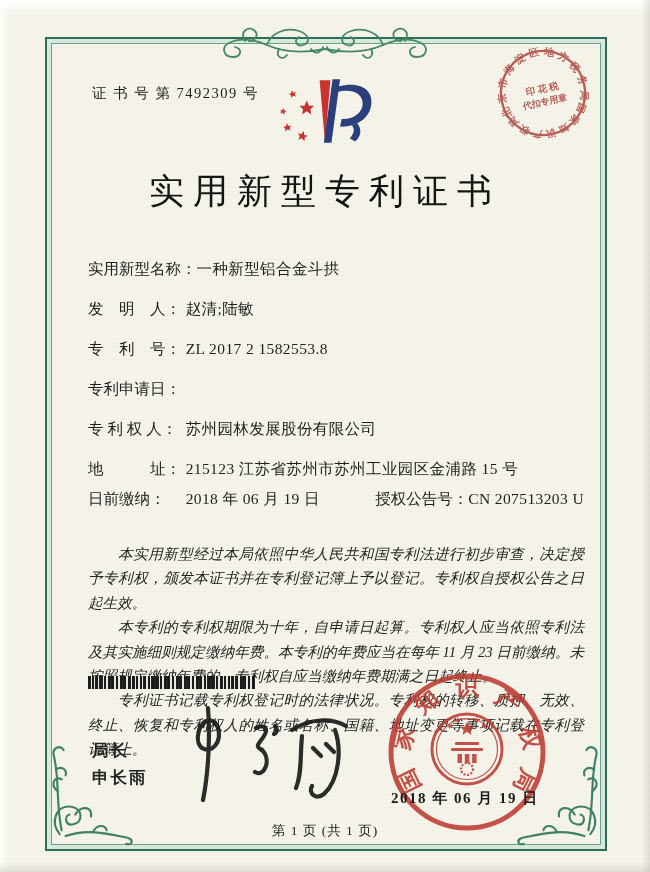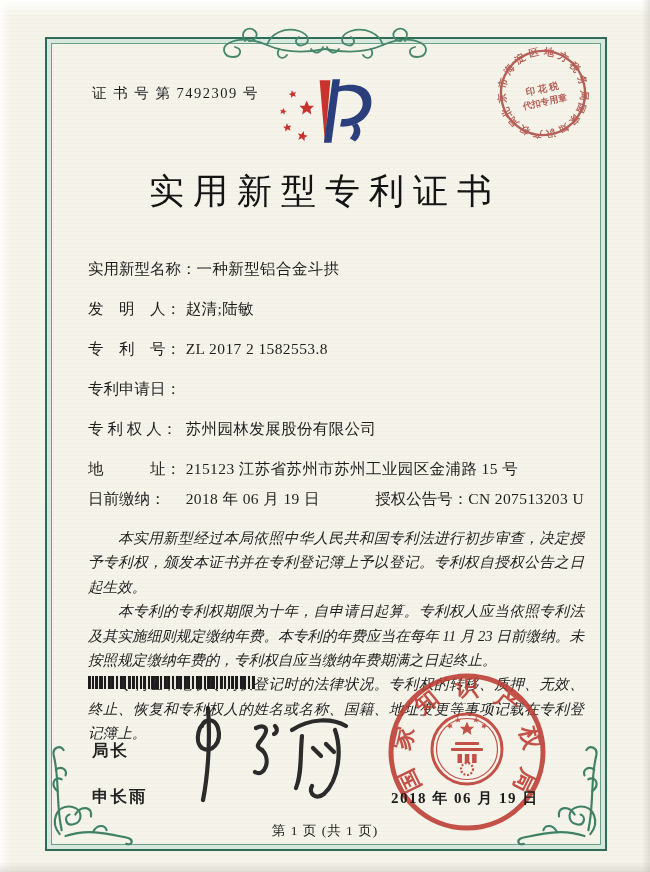--- a/index.html
+++ b/index.html
@@ -35,34 +35,34 @@
   .title{position:absolute;left:0;right:0;top:168px;text-align:center;
     font-size:35px;font-weight:400;letter-spacing:9px;color:#141414;}
 
   .content{position:absolute;left:88px;right:66px;top:248px;font-size:15.5px;}
   .field-row{height:40px;display:flex;align-items:center;line-height:21px;}
   .field-label{display:inline-block;min-width:6.3em;white-space:pre;}
   .field-value{letter-spacing:.4px;}
   .grant-row{height:24px;display:flex;align-items:flex-start;line-height:21px;}
   .grant-right{margin-left:auto;}
 
-  .paras{margin-top:14px;font-style:italic;font-size:14.6px;line-height:24.4px;
+  .paras{margin-top:30px;font-style:italic;font-size:14.6px;line-height:24.4px;
     text-align:justify;color:#232323;}
   .paras p{margin:0;text-indent:2.05em;}
 
   .barcode{position:absolute;left:88px;top:676px;width:167px;height:13px;
     background:
       repeating-linear-gradient(90deg,#1b1b1b 0 2px, rgba(0,0,0,0) 2px 4px),
       repeating-linear-gradient(90deg,#222 0 1px, rgba(0,0,0,0) 1px 7px),
       repeating-linear-gradient(90deg,rgba(25,25,25,.95) 0 3px, #e9e7dd 3px 11px);}
 
   .officer{position:absolute;left:92px;top:740px;
     font-family:"Liberation Sans","DejaVu Sans",sans-serif;font-weight:700;
     font-size:16.5px;letter-spacing:2px;color:#242424;}
-  .officer .name{margin-top:24px;}
+  .officer .name{margin-top:5px;}
 
   .signature{position:absolute;left:172px;top:698px;width:190px;height:115px;}
 
   .seal{position:absolute;left:378px;top:663px;width:178px;height:178px;opacity:.87;}
   .seal-date{position:absolute;left:391px;top:789px;font-size:15px;font-weight:700;
     letter-spacing:1.5px;color:#1c1c1c;z-index:6;}
 
   .tax-stamp{position:absolute;left:497px;top:47px;width:92px;height:92px;
     transform:rotate(-12deg);opacity:.82;}
 

